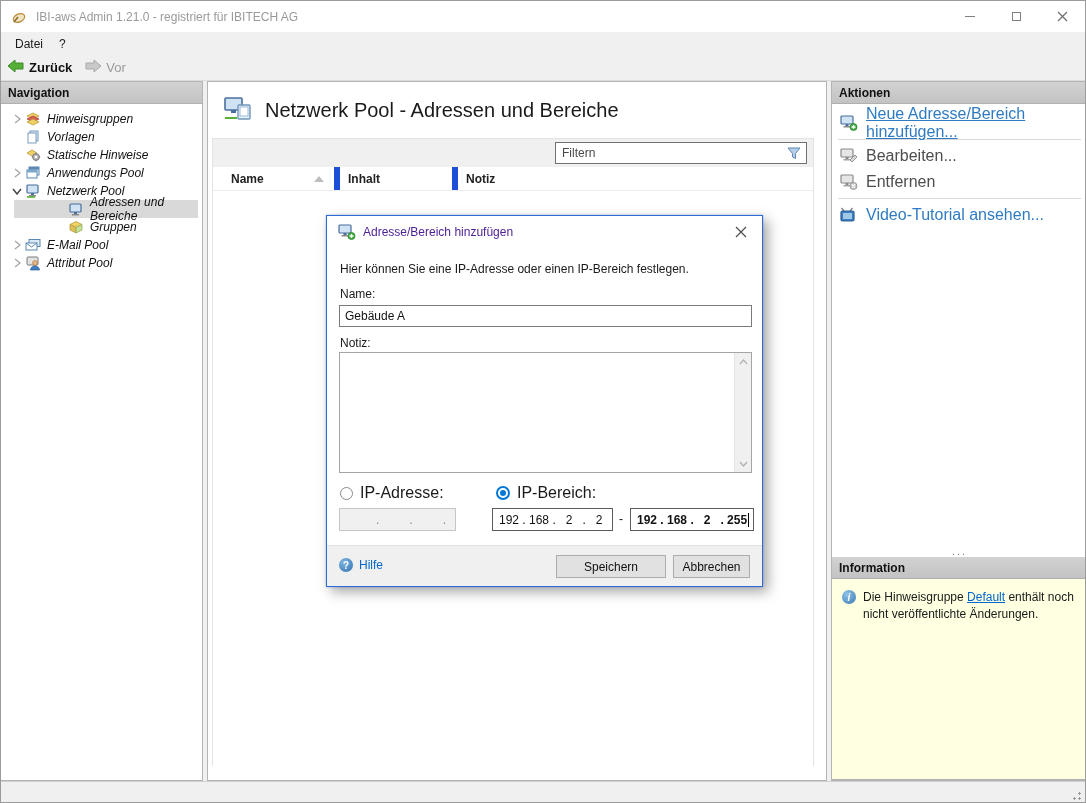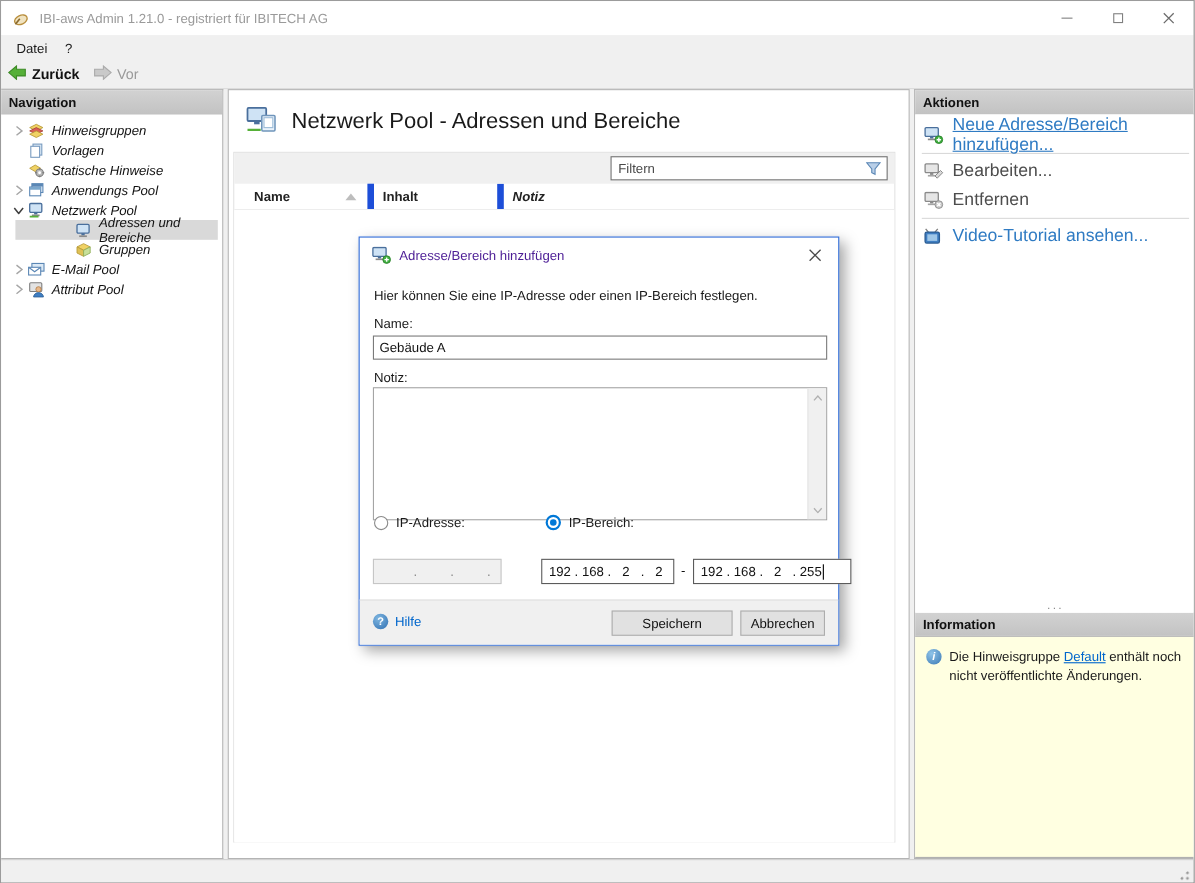--- a/index.html
+++ b/index.html
@@ -44,21 +44,21 @@
   .list-control{position:absolute;left:4px;top:56px;width:602px;height:628px;border:1px solid #e3e3e3;}
   .filter-bar{height:28px;background:#f0f0f0;position:relative;}
   .filter-box{position:absolute;right:6px;top:3px;width:252px;height:22px;background:#fff;border:1px solid #707070;display:flex;align-items:center;}
   .filter-box input{border:none;outline:none;flex:1;font-size:12px;padding:0 6px;color:#333;background:transparent;}
   .filter-box input::placeholder{color:#4a4a4a;opacity:1;}
   .funnel{width:18px;display:flex;justify-content:center;margin-right:3px;}
   .table-header{display:flex;height:24px;border-bottom:1px solid #ededed;font-size:12px;font-weight:bold;color:#222;align-items:center;}
   .col{height:100%;display:flex;align-items:center;border-right:6px solid #1d4ed8;}
   .col-name{width:127px;padding-left:18px;position:relative;}
   .col-inhalt{width:118px;padding-left:8px;}
-  .col-notiz{flex:1;padding-left:8px;border-right:none;font-style:italic;}
+  .col-notiz{flex:1;padding-left:8px;border-right:none;}
   .sort-asc{position:absolute;right:10px;top:9px;width:0;height:0;border-left:5px solid transparent;border-right:5px solid transparent;border-bottom:6px solid #bdbdbd;}
   .table-body{background:#fff;height:575px;}
 
   
   .right-panel{position:absolute;left:830px;top:80px;width:256px;height:700px;border:1px solid #b4b4b4;border-right:none;display:flex;flex-direction:column;background:#fff;}
   .actions-body{flex:1;background:#fff;padding-top:6px;position:relative;}
   .action-item{display:flex;align-items:center;gap:8px;height:26px;padding-left:8px;font-size:16px;}
   .action-item .aicon{width:18px;height:16px;display:inline-flex;flex:none;}
   .action-item.link{color:#2f7bc3;}
   .action-item.link .albl{text-decoration:underline;}
@@ -87,32 +87,32 @@
   .dlg-close{position:absolute;right:10px;top:7px;width:22px;height:18px;display:flex;align-items:center;justify-content:center;cursor:pointer;}
   .dlg-desc{position:absolute;left:13px;top:46px;font-size:12px;color:#1a1a1a;}
   .dlg-label{position:absolute;left:13px;font-size:12px;color:#1a1a1a;}
   .name-label{top:71px;}
   .name-input{position:absolute;left:12px;top:89px;width:413px;height:22px;border:1px solid #7a7a7a;font-size:12px;padding:0 5px;color:#111;outline:none;}
   .note-label{top:120px;}
   .note-area{position:absolute;left:12px;top:136px;width:413px;height:121px;border:1px solid #a5a5a5;background:#fff;}
   .note-scrollbar{position:absolute;right:0;top:0;width:17px;height:100%;background:#f0f0f0;border-left:1px solid #e4e4e4;}
   .sb-btn{position:absolute;left:0;width:17px;height:17px;display:flex;align-items:center;justify-content:center;}
   .sb-btn.down{bottom:0;}
-  .radio-row{position:absolute;left:0;top:252px;width:100%;height:16px;font-size:12px;color:#1a1a1a;}
+  .radio-row{position:absolute;left:0;top:268px;width:100%;height:16px;font-size:16px;color:#1a1a1a;}
   .radio-opt{position:absolute;display:flex;align-items:center;gap:7px;cursor:default;}
   .radio-opt.first{left:13px;}
   .radio-opt.second{left:169px;}
   .radio{width:13px;height:13px;border:1px solid #8a8a8a;border-radius:50%;background:#fff;position:relative;flex:none;}
   .radio.selected{border:2px solid #0078d7;width:14px;height:14px;}
   .radio.selected::after{content:"";position:absolute;inset:2px;background:#0078d7;border-radius:50%;}
   .ip-row{position:absolute;left:0;top:292px;width:100%;height:23px;font-size:12px;}
   .ip-box{position:absolute;height:23px;border:1px solid #5b5b5b;background:#fff;color:#111;white-space:pre;display:flex;align-items:center;padding-left:6px;overflow:hidden;}
   .ip-box.disabled{left:12px;width:117px;background:#f0f0f0;border:1px solid #c6c6c6;color:#8a8a8a;}
   .ip-box.from{left:165px;width:121px;}
-  .ip-box.to{left:303px;width:144px;}
+  .ip-box.to{left:303px;width:124px;font-weight:bold;}
   .dash{position:absolute;left:292px;top:4px;color:#111;}
   .caret{display:inline-block;width:1px;height:14px;background:#000;margin-left:1px;}
   .dlg-footer{position:absolute;left:0;bottom:0;width:100%;height:41px;background:#f0f0f0;border-top:1px solid #e0e0e0;}
   .help-link{position:absolute;left:12px;top:12px;display:flex;align-items:center;gap:6px;color:#0066cc;font-size:12px;cursor:pointer;}
   .help-icon{width:14px;height:14px;border-radius:50%;background:radial-gradient(circle at 35% 30%, #7fb6e0, #2f6fb2);color:#fff;font-size:10px;font-weight:bold;display:flex;align-items:center;justify-content:center;}
   .dlg-btn{position:absolute;top:9px;height:23px;background:#e1e1e1;border:1px solid #adadad;font-size:12px;color:#111;cursor:pointer;}
   .dlg-btn.save{right:96px;width:110px;}
   .dlg-btn.cancel{right:12px;width:77px;}
 </style>
 </head>

